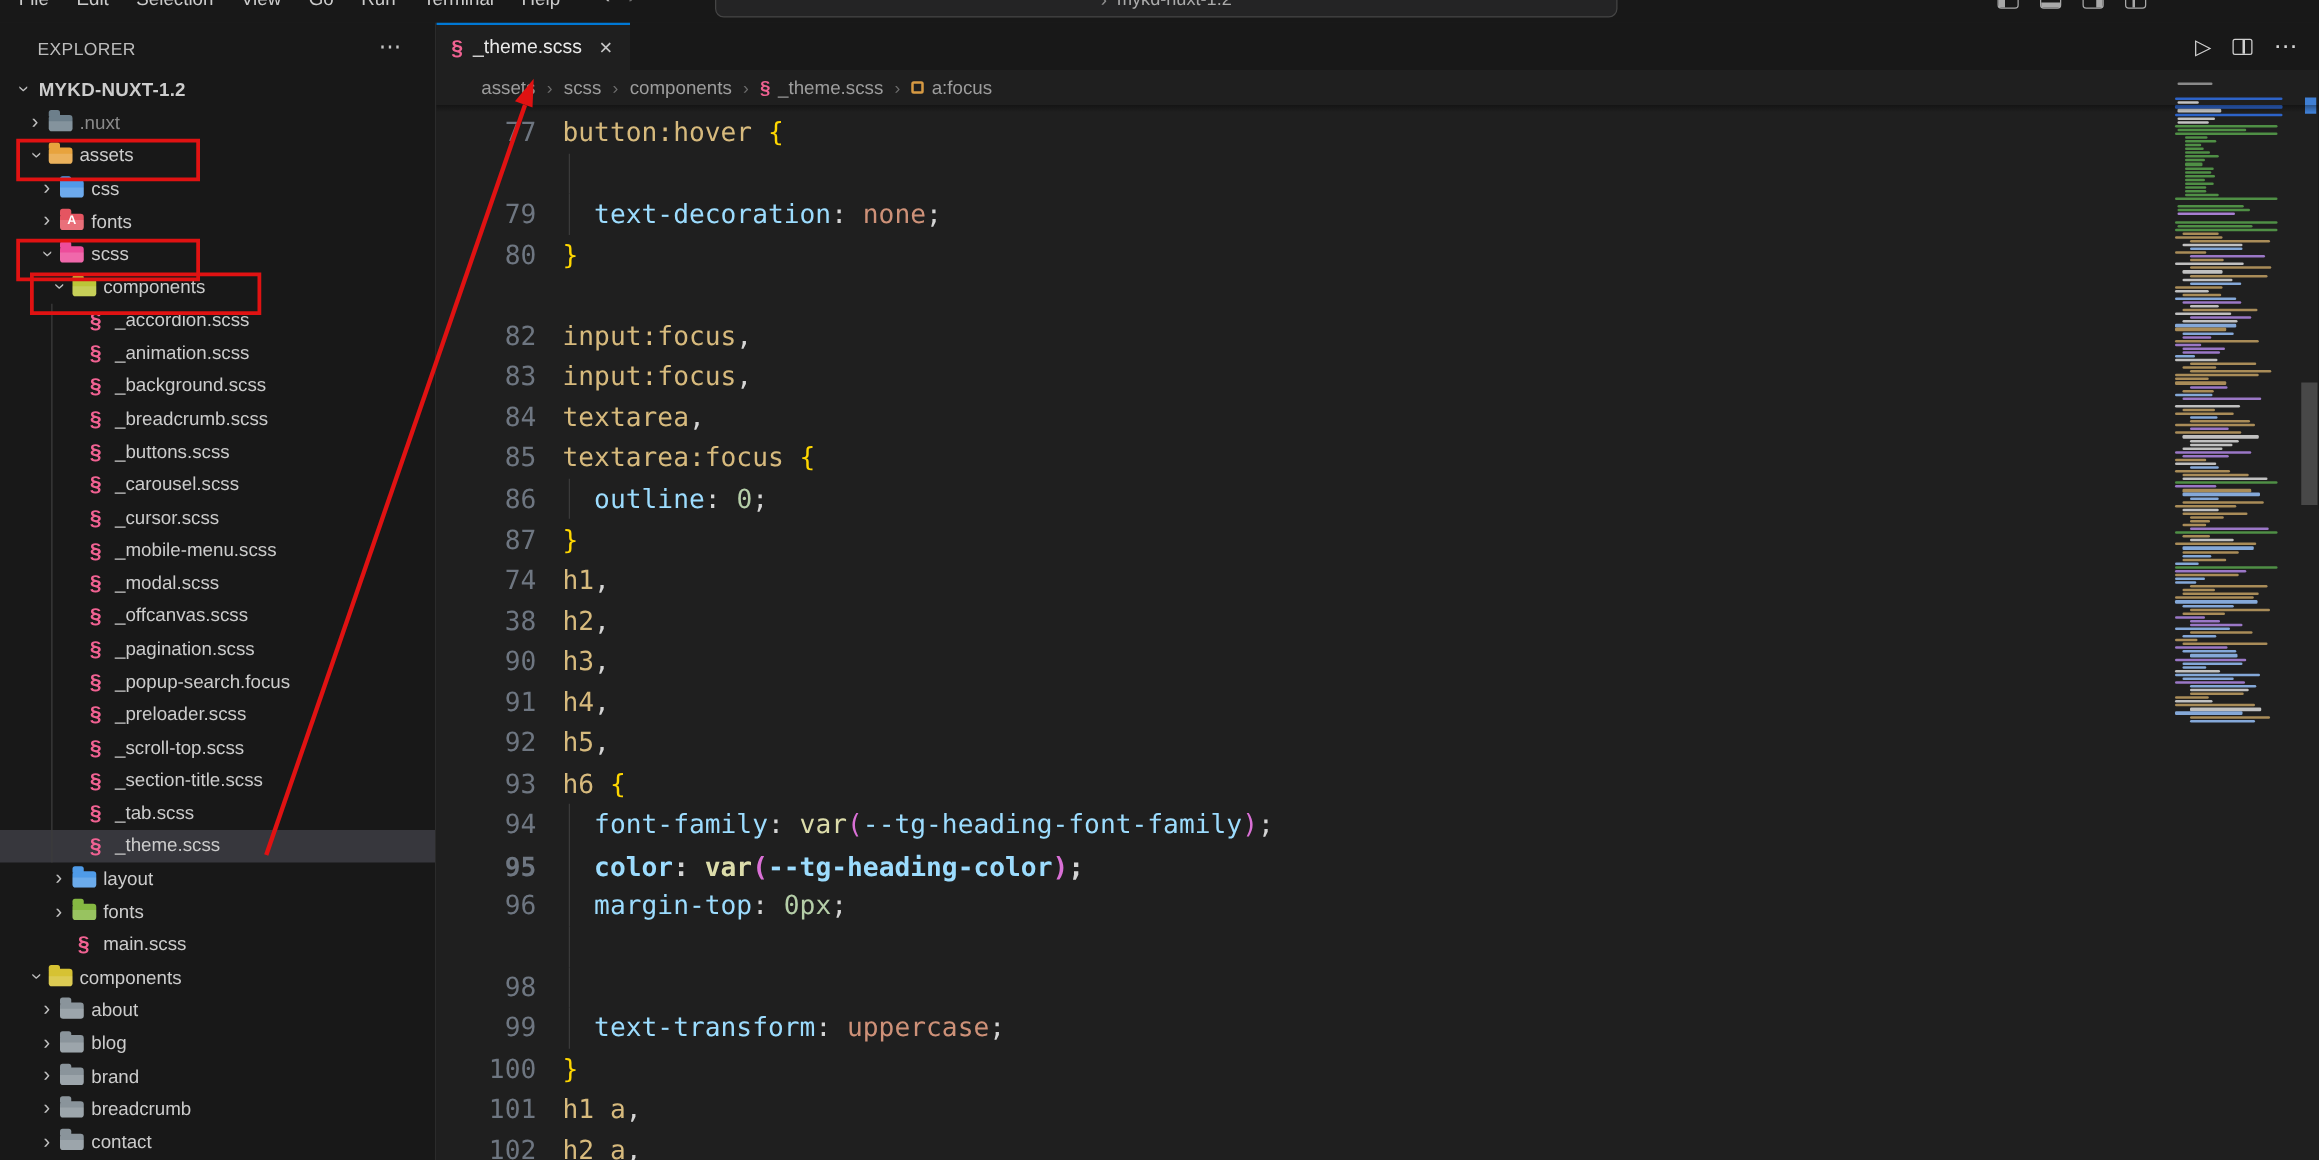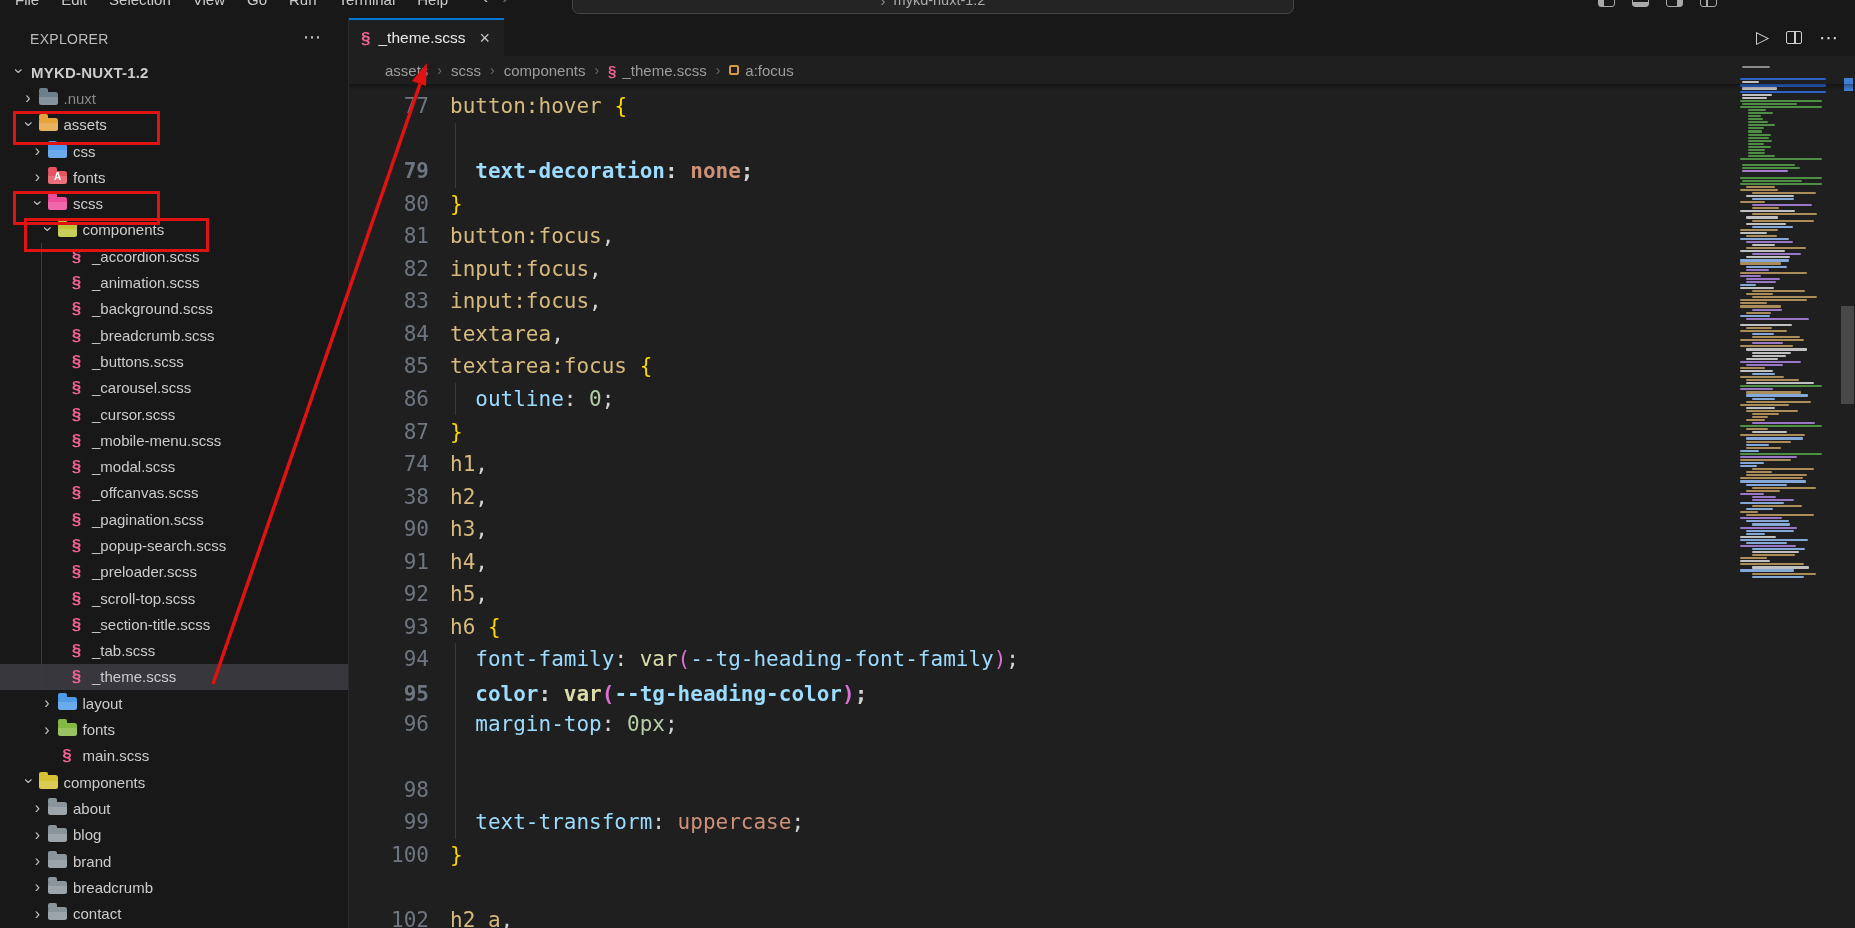--- a/index.html
+++ b/index.html
@@ -202,21 +202,21 @@
           <span class="lbl">_offcanvas.scss</span>
         </div>
         <div class="trow" style="padding-left: 48px;">
           <span class="chev hidden"></span>
           <span class="sassicon">§</span>
           <span class="lbl">_pagination.scss</span>
         </div>
         <div class="trow" style="padding-left: 48px;">
           <span class="chev hidden"></span>
           <span class="sassicon">§</span>
-          <span class="lbl">_popup-search.scss</span>
+          <span class="lbl">_popup-search.focus</span>
         </div>
         <div class="trow" style="padding-left: 48px;">
           <span class="chev hidden"></span>
           <span class="sassicon">§</span>
           <span class="lbl">_preloader.scss</span>
         </div>
         <div class="trow" style="padding-left: 48px;">
           <span class="chev hidden"></span>
           <span class="sassicon">§</span>
           <span class="lbl">_scroll-top.scss</span>
@@ -312,31 +312,27 @@
         <span>a:focus</span>
       </div>
     <div id="code">
         <div class="shadow"></div>
         <div class="code-line" style="top: 6px;">
           <span class="ln">77</span>
           <span class="lt"><span class="s">button:hover </span><span class="b">{</span></span>
         </div>
         <div class="cguide" style="top: 38.55px; height: 32.55px;"></div>
         <div class="cguide" style="top: 71.1px; height: 32.55px;"></div>
-        <div class="code-line" style="top: 71.1px; font-weight: bold;">
+        <div class="code-line" style="top: 71.1px;">
           <span class="ln">79</span>
           <span class="lt"><span class="w">  </span><span class="p">text-decoration</span><span class="o">: </span><span class="k">none</span><span class="o">;</span></span>
         </div>
         <div class="code-line" style="top: 103.65px;">
           <span class="ln">80</span>
           <span class="lt"><span class="b">}</span></span>
-        </div>
-        <div class="code-line" style="top: 136.2px;">
-          <span class="ln">81</span>
-          <span class="lt"><span class="s">button:focus</span><span class="o">,</span></span>
         </div>
         <div class="code-line" style="top: 168.75px;">
           <span class="ln">82</span>
           <span class="lt"><span class="s">input:focus</span><span class="o">,</span></span>
         </div>
         <div class="code-line" style="top: 201.3px;">
           <span class="ln">83</span>
           <span class="lt"><span class="s">input:focus</span><span class="o">,</span></span>
         </div>
         <div class="code-line" style="top: 233.85px;">
@@ -401,20 +397,24 @@
           <span class="ln">98</span>
         </div>
         <div class="cguide" style="top: 722.1px; height: 32.55px;"></div>
         <div class="code-line" style="top: 722.1px;">
           <span class="ln">99</span>
           <span class="lt"><span class="w">  </span><span class="p">text-transform</span><span class="o">: </span><span class="k">uppercase</span><span class="o">;</span></span>
         </div>
         <div class="code-line" style="top: 754.65px;">
           <span class="ln">100</span>
           <span class="lt"><span class="b">}</span></span>
+        </div>
+        <div class="code-line" style="top: 787.2px;">
+          <span class="ln">101</span>
+          <span class="lt"><span class="s">h1 a</span><span class="o">,</span></span>
         </div>
         <div class="code-line" style="top: 819.75px;">
           <span class="ln">102</span>
           <span class="lt"><span class="s">h2 a</span><span class="o">,</span></span>
         </div>
       </div>
   </div>
 
   <div id="minimap">
       <div class="mrow" style="top: 0px; left: 2px; width: 28px; background: rgb(138, 138, 138);"></div>

